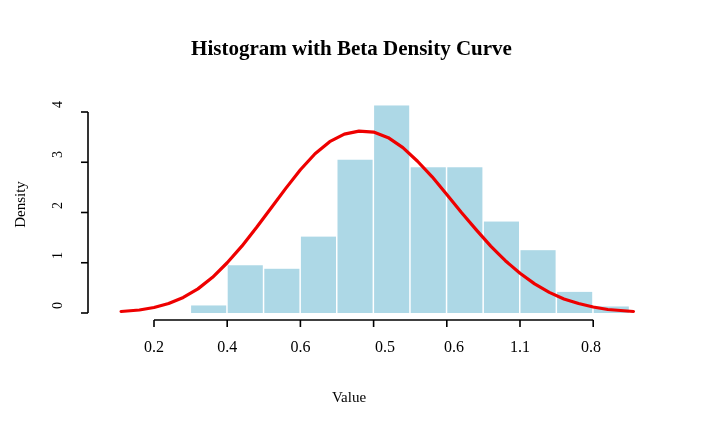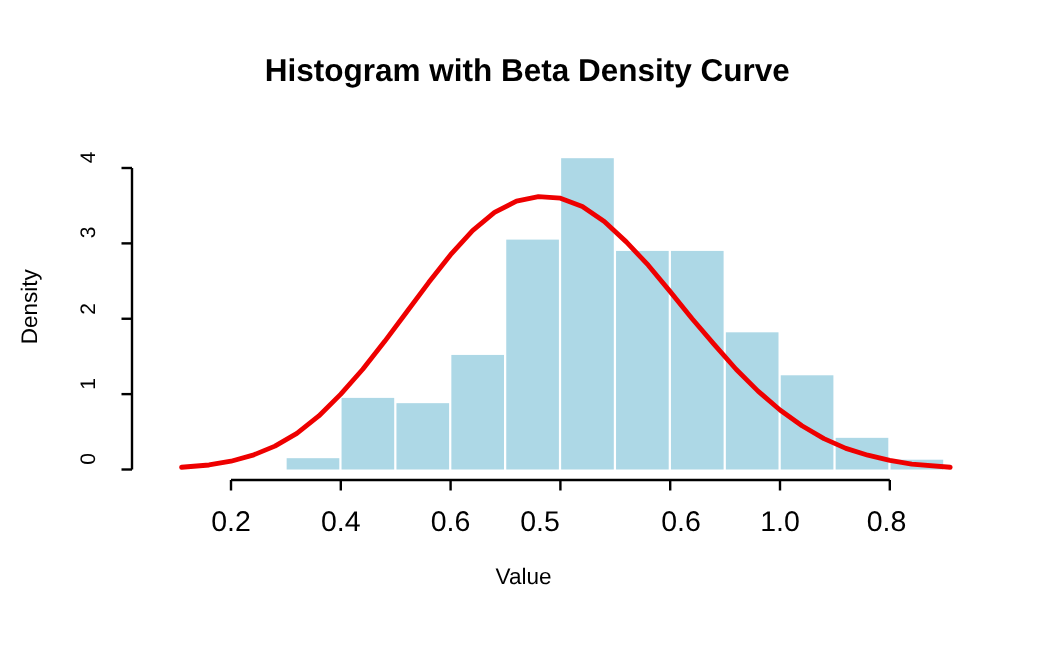--- a/index.html
+++ b/index.html
@@ -5,21 +5,21 @@
   html, body {
     margin: 0;
     padding: 0;
     background: #ffffff;
   }
   #root {
     position: relative;
     width: 703px;
     height: 442px;
     background: #ffffff;
-    font-family: Liberation Sans, sans-serif;
+    font-family: Liberation Serif, serif;
     overflow: hidden;
   }
   #chart-title {
     position: absolute;
     left: 0;
     top: 36px;
     width: 703px;
     text-align: center;
     font-size: 21px;
     font-weight: bold;
@@ -29,40 +29,40 @@
   #plot-area {
     position: absolute;
     left: 0;
     top: 0;
     width: 703px;
     height: 442px;
   }
   #x-axis-label {
     position: absolute;
     left: 0;
-    top: 376px;
+    top: 389px;
     width: 698px;
     text-align: center;
     font-size: 15px;
     color: #000000;
   }
   #y-axis-label {
     position: absolute;
     left: -40px;
     top: 196px;
     width: 120px;
     text-align: center;
     font-size: 15px;
     color: #000000;
     transform: rotate(-90deg);
     transform-origin: center center;
   }
   .tick-label-x {
     position: absolute;
-    font-size: 19px;
+    font-size: 16px;
     color: #000000;
     text-align: center;
     width: 40px;
     top: 338px;
   }
   .tick-label-y {
     position: absolute;
     font-size: 14px;
     color: #000000;
     text-align: right;
@@ -114,23 +114,23 @@
       </g>
   </svg>
 
   <div id="y-axis-label">Density</div>
   <div id="x-axis-label">Value</div>
 
   <div id="x-tick-labels">
       <div class="tick-label-x" style="left: 134px;">0.2</div>
       <div class="tick-label-x" style="left: 207.2px;">0.4</div>
       <div class="tick-label-x" style="left: 280.4px;">0.6</div>
-      <div class="tick-label-x" style="left: 340px;">0.5</div>
+      <div class="tick-label-x" style="left: 355px; text-align: right;">0.5</div>
       <div class="tick-label-x" style="left: 434px;">0.6</div>
-      <div class="tick-label-x" style="left: 500px;">1.0</div>
+      <div class="tick-label-x" style="left: 500px;">1.1</div>
       <div class="tick-label-x" style="left: 571px;">0.8</div>
     </div>
   <div id="y-tick-labels">
       <div class="tick-label-y" style="top: 304px; transform: rotate(-90deg);">0</div>
       <div class="tick-label-y" style="top: 253.75px; transform: rotate(-90deg);">1</div>
       <div class="tick-label-y" style="top: 203.5px; transform: rotate(-90deg);">2</div>
       <div class="tick-label-y" style="top: 153.25px; transform: rotate(-90deg);">3</div>
       <div class="tick-label-y" style="top: 103px; transform: rotate(-90deg);">4</div>
     </div>
 

